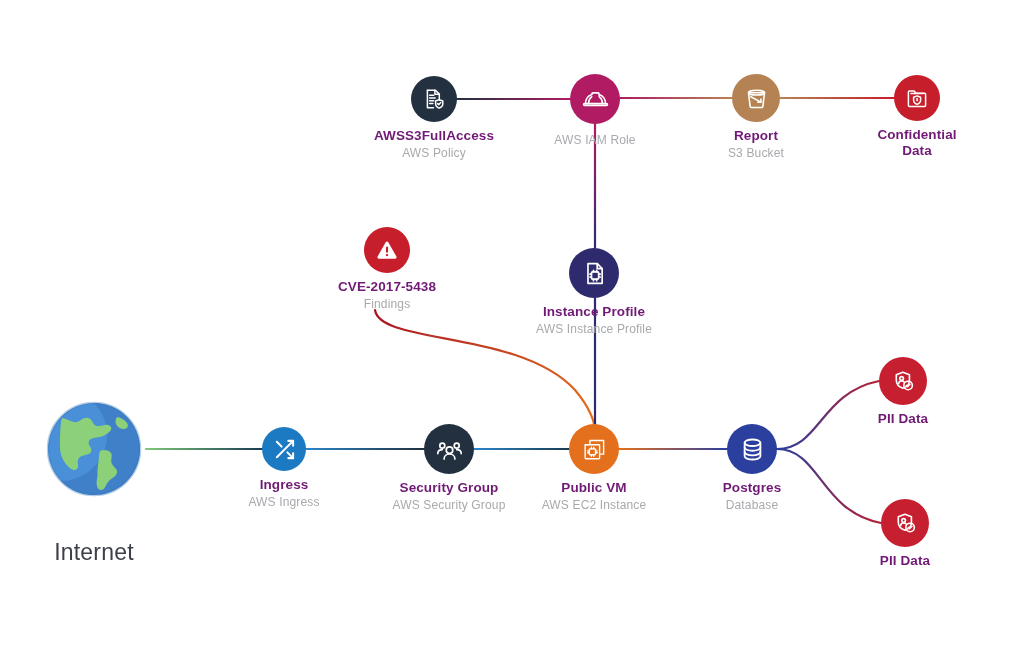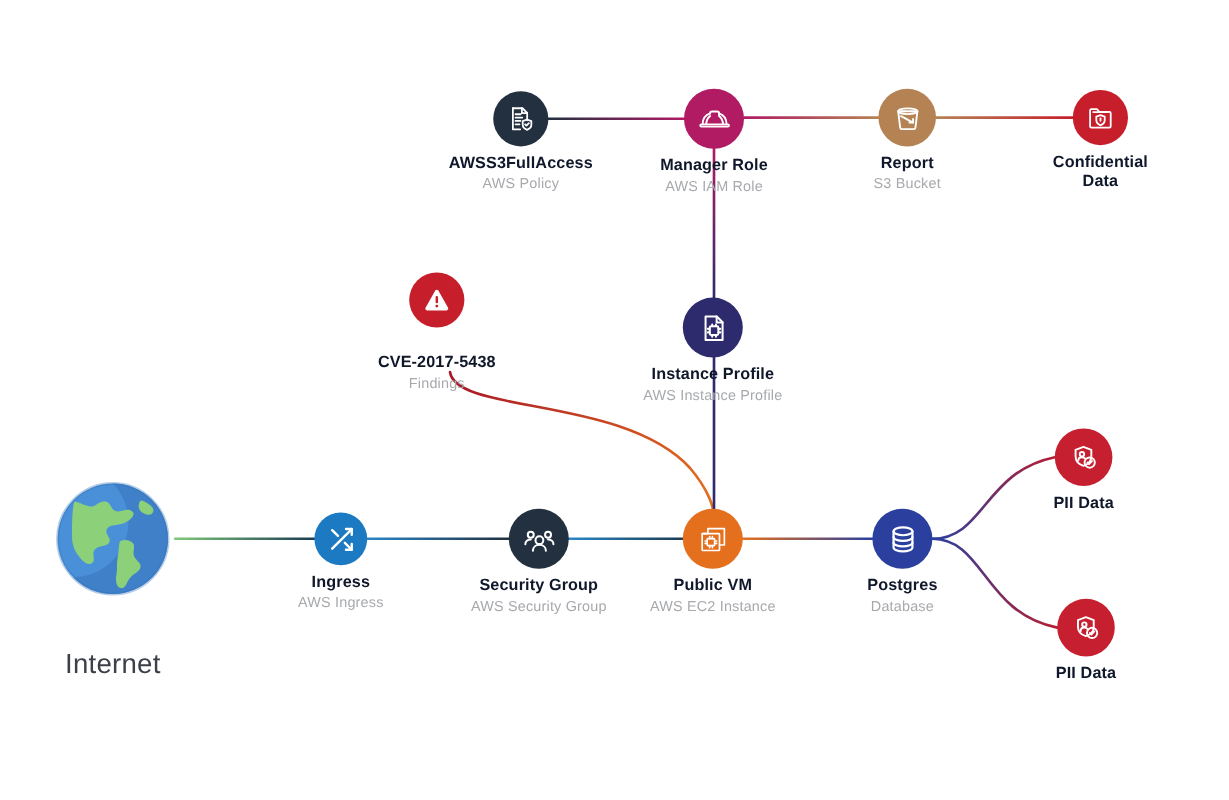--- a/index.html
+++ b/index.html
@@ -54,21 +54,21 @@
     margin-top: 6px;
     text-align: center;
     line-height: 1.18;
     position: relative;
     z-index: 4;
     width: 180px;
   }
   .node-label {
     font-size: 13.5px;
     font-weight: bold;
-    color: #0f172a;
+    color: #701a75;
     letter-spacing: 0.1px;
     white-space: pre-line;
   }
   .node-sublabel {
     font-size: 12px;
     color: #a7a9ad;
     margin-top: 2.5px;
     letter-spacing: 0.15px;
   }
   .node-label.big {
@@ -260,21 +260,21 @@
               <path d="M7.3 14.2c0-1.7 1.3-2.7 2.9-2.7 1 0 1.9.4 2.4 1"></path>
               <circle cx="16.4" cy="15.8" r="4.1" fill="none"></circle>
               <path d="M14.7 15.8l1.2 1.2 2.3-2.4"></path>
             </svg>
           </span>
         </div>
         <div class="node-labels">
           <div class="node-label">PII Data</div>
         </div>
       </div>
-      <div class="node" style="left: 364px; top: 227px; transform: translate(-50%, 0px); gap: 15px;">
+      <div class="node" style="left: 387px; top: 227px; transform: translate(-50%, 0px);">
         <div class="node-circle" style="width: 46px; height: 46px; background: rgb(198, 31, 43);">
           <span style="display: flex;">
             <svg width="24" height="24" viewBox="0 0 24 24" fill="#fff" stroke="none">
               <path d="M12 3.4c.5 0 1 .28 1.28.78l8.1 14.3c.55.97-.15 2.17-1.28 2.17H3.9c-1.13 0-1.83-1.2-1.28-2.17l8.1-14.3c.28-.5.78-.78 1.28-.78z"></path>
               <rect x="11" y="8.6" width="2.05" height="6.1" rx="1" fill="#c61f2b"></rect>
               <circle cx="12.02" cy="17.1" r="1.18" fill="#c61f2b"></circle>
             </svg>
           </span>
         </div>
         <div class="node-labels">
@@ -322,21 +322,20 @@
             <svg width="27" height="27" viewBox="0 0 26 26" fill="none" stroke="#fff" stroke-width="1.55" stroke-linecap="round" stroke-linejoin="round">
               <path d="M3.4 16.9c0-4.2 2.6-7.5 6-8.7"></path>
               <path d="M22.6 16.9c0-4.2-2.6-7.5-6-8.7"></path>
               <path d="M9.4 8.2c0-1 .5-1.6 1.5-1.6h4.2c1 0 1.5.6 1.5 1.6v2.1c1.9 1.5 3.1 3.9 3.1 6.6"></path>
               <path d="M6.3 16.9c0-2.7 1.2-5.1 3.1-6.6"></path>
               <path d="M2.4 17h21.2c.5 0 .9.4.9.9s-.4.9-.9.9H2.4c-.5 0-.9-.4-.9-.9s.4-.9.9-.9z"></path>
             </svg>
           </span>
         </div>
         <div class="node-labels">
-          <div class="node-label">Manager Role</div>
           <div class="node-sublabel">AWS IAM Role</div>
         </div>
       </div>
       <div class="node" style="left: 756px; top: 74px; transform: translate(-50%, 0px);">
         <div class="node-circle" style="width: 48px; height: 48px; background: rgb(181, 131, 83);">
           <span style="display: flex;">
             <svg width="25" height="25" viewBox="0 0 24 24" fill="none" stroke="#fff" stroke-width="1.5" stroke-linecap="round" stroke-linejoin="round">
               <path d="M4.3 6.4h15.4l-1.6 13.1c-.08.7-.68 1.2-1.38 1.2H7.28c-.7 0-1.3-.5-1.38-1.2z"></path>
               <ellipse cx="12" cy="6.4" rx="7.7" ry="2.3"></ellipse>
               <path d="M6.6 10.3l9.6 5.2"></path>

